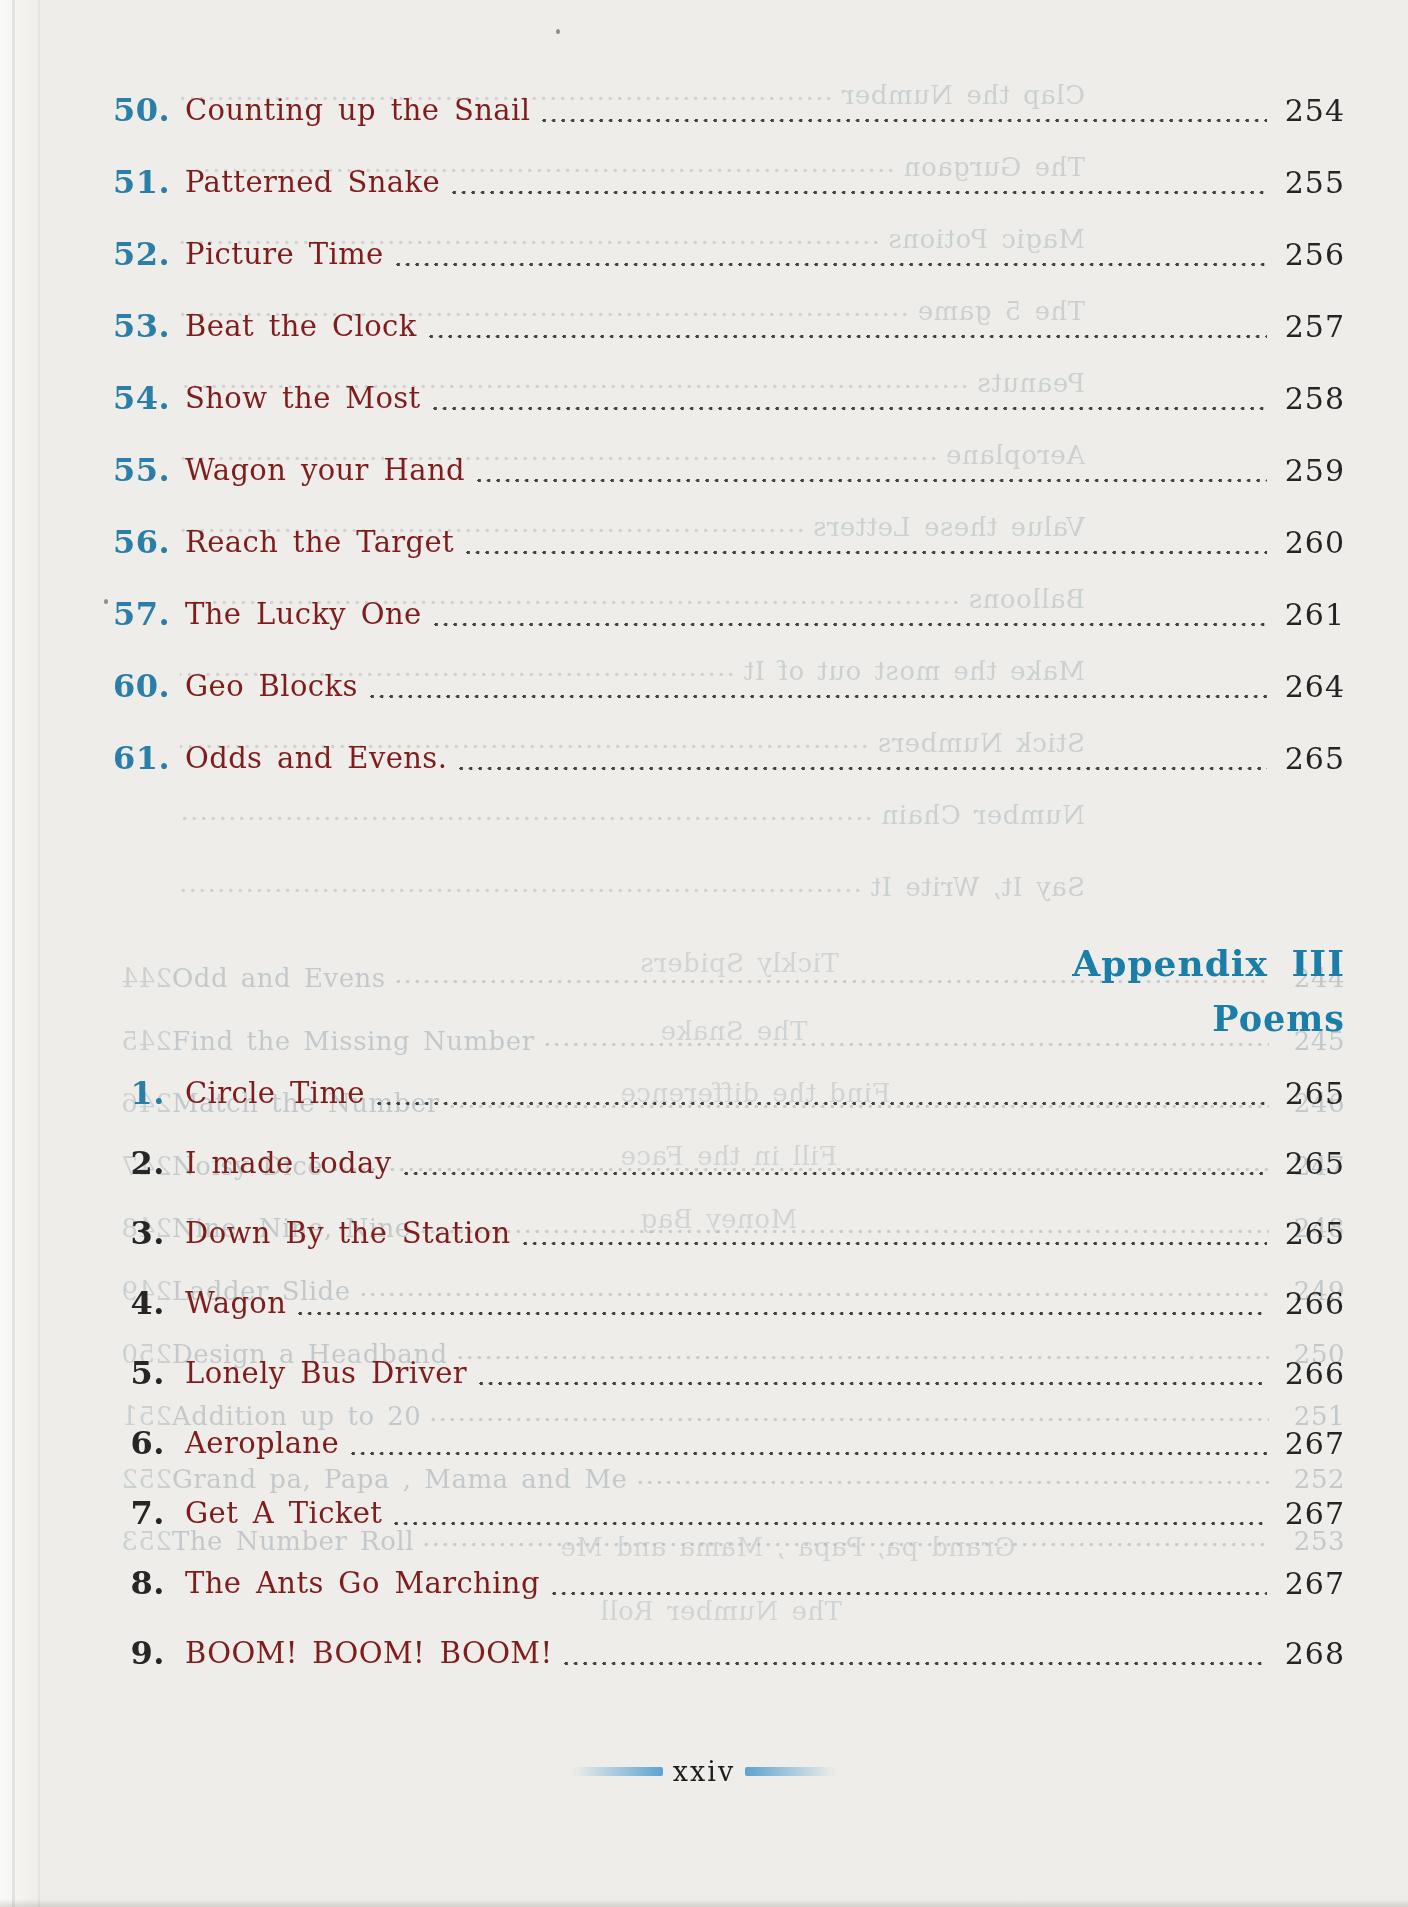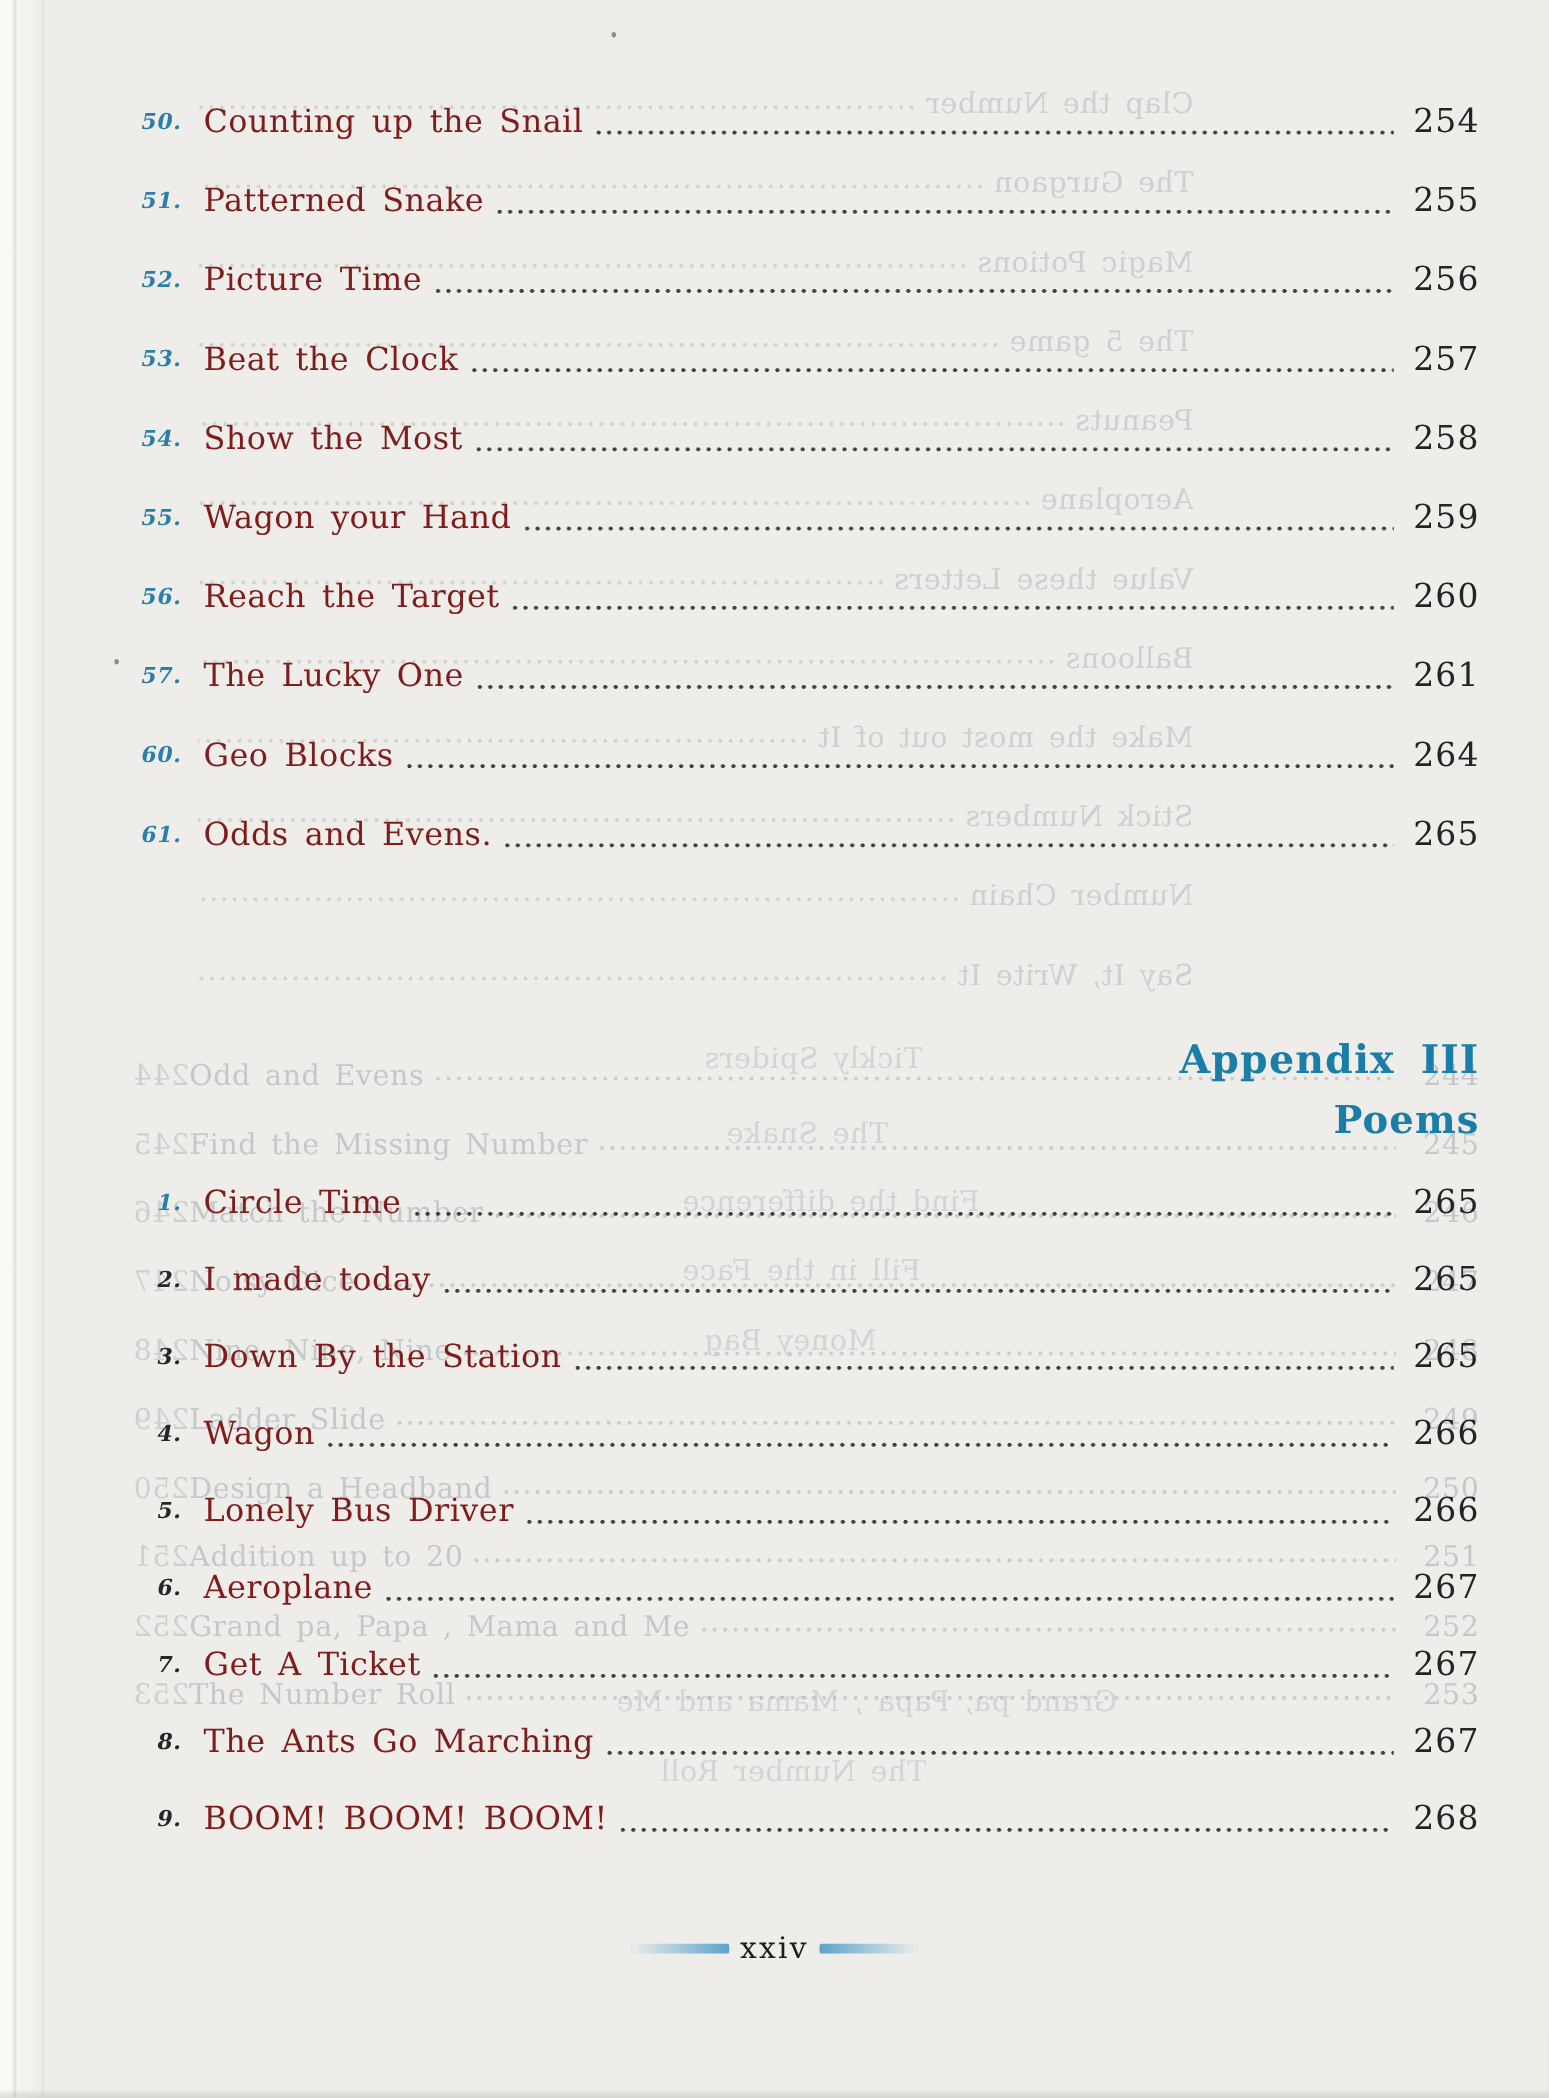--- a/index.html
+++ b/index.html
@@ -50,23 +50,22 @@
   .main-list{top:74px;}
   .poems-list{top:1058px;}
   .toc-row{
     display:flex;align-items:center;
     padding-left:113px;padding-right:63px;
   }
   .main-list .toc-row{height:72px;}
   .poems-list .toc-row{height:70px;}
   .num{
     width:52px;text-align:right;flex:0 0 auto;
-    font-size:20px;font-weight:bold;letter-spacing:.5px;
+    font-size:32px;font-weight:bold;letter-spacing:.5px;
     color:var(--blue,#2b7ea7);
-    font-style:italic;
   }
   .poems-list .toc-row .num{color:var(--ink,#262626);font-weight:600;}
   .poems-list .toc-row:first-child .num{color:var(--blue,#2b7ea7);font-weight:bold;}
   .title{
     flex:0 0 auto;margin-left:20px;
     font-size:29px;word-spacing:5px;letter-spacing:.4px;
     color:#7f1d1d;
   }
   .dots{
     flex:1 1 auto;height:5px;margin-left:12px;margin-right:10px;

